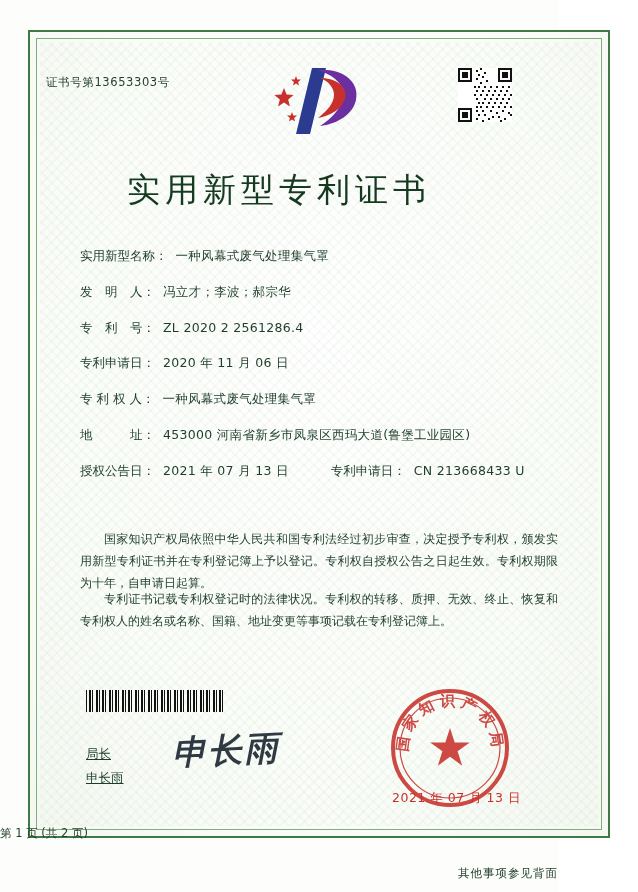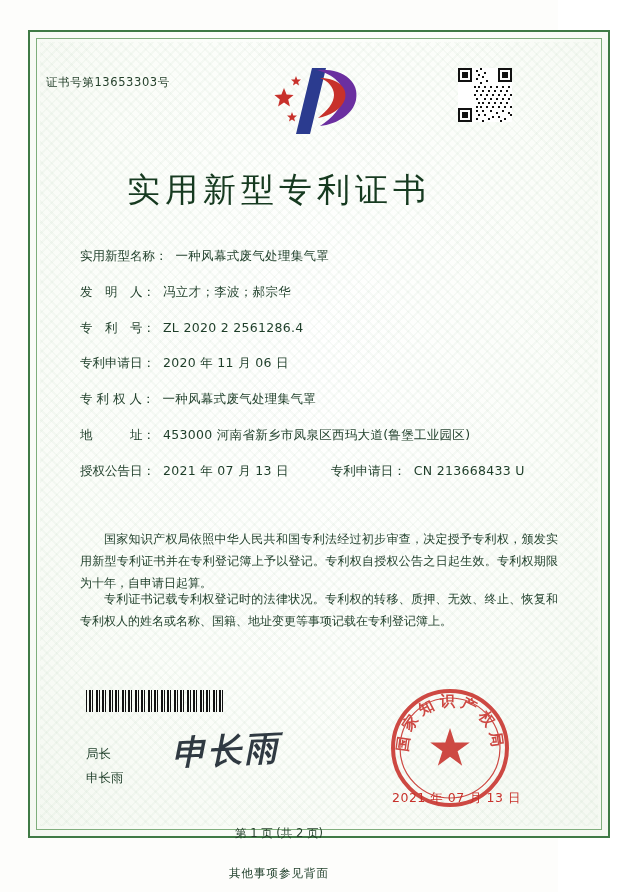--- a/index.html
+++ b/index.html
@@ -148,20 +148,21 @@
   }
 
   
   .sig-labels {
     position: absolute;
     left: 86px;
     top: 742px;
     font-size: 12.5px;
     line-height: 1.9;
     color: #1d3d28;
+    text-decoration: underline;
   }
   .sig-script {
     position: absolute;
     left: 172px;
     top: 728px;
     font-family: "DejaVu Serif", "Liberation Serif", serif;
     font-size: 34px;
     font-style: italic;
     font-weight: bold;
     color: #15202a;
@@ -186,30 +187,29 @@
     color: #c8312b;
     letter-spacing: 0.5px;
   }
 
   
   .page-no {
     position: absolute;
     left: 0;
     right: 0;
     top: 826px;
-    text-align: center;
     font-size: 11.5px;
     color: #24402b;
   }
   .back-note {
     position: absolute;
     left: 0;
     right: 0;
     top: 866px;
-    text-align: center;
+    text-align: right;
     font-size: 11.5px;
     color: #1d3d28;
     letter-spacing: 1px;
   }
 </style>
 </head>
 <body>
 
 <div class="page">
 

